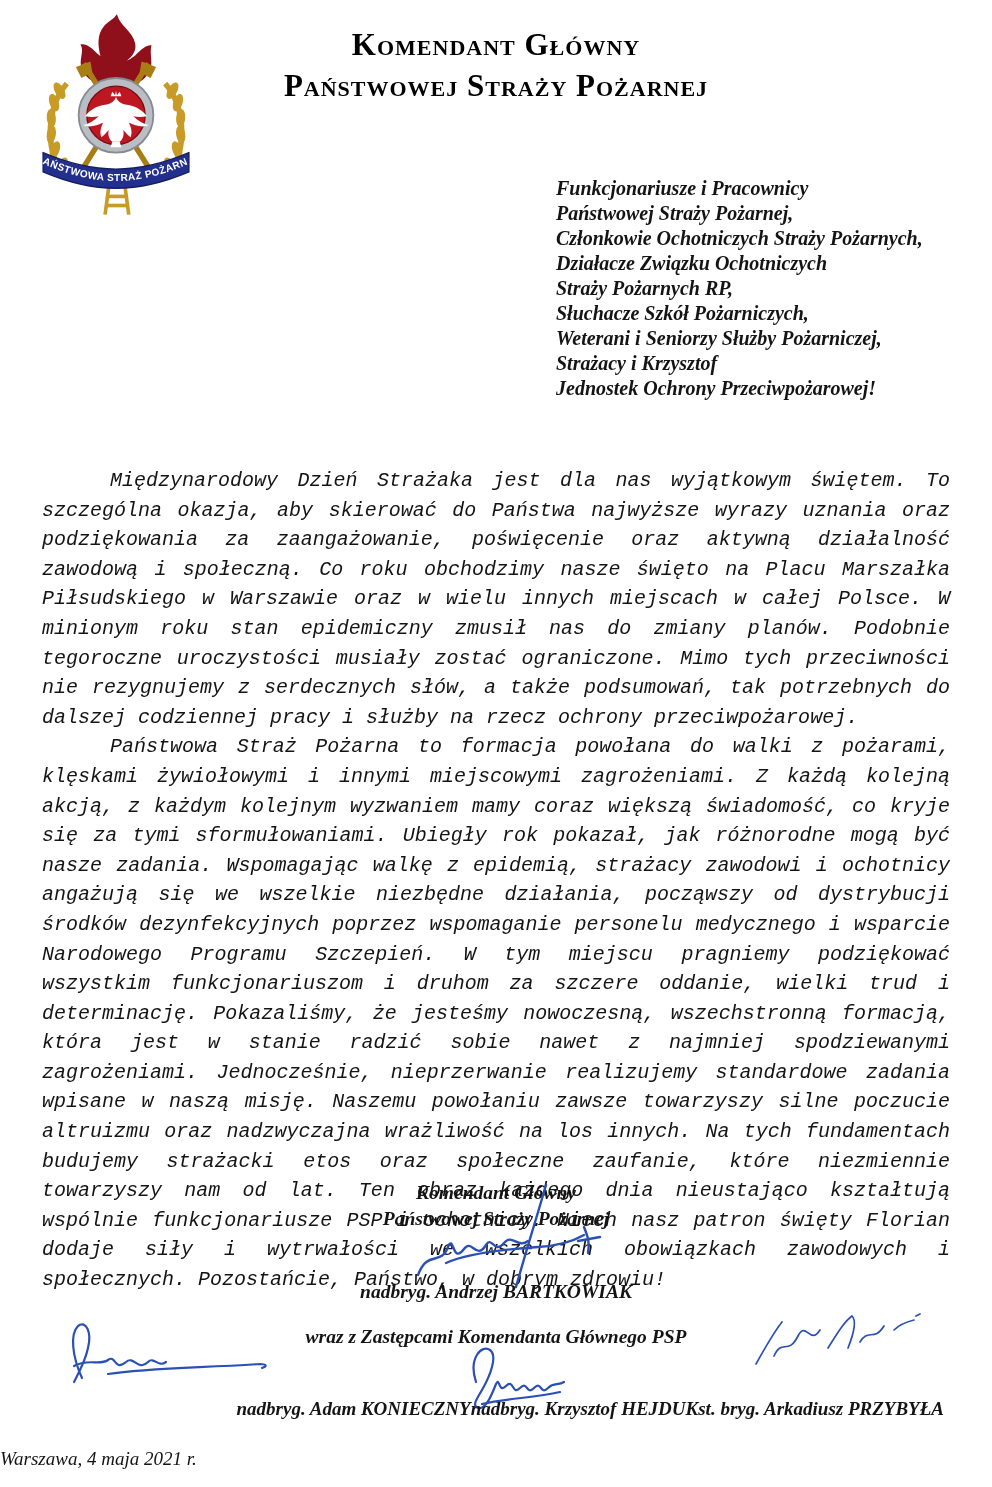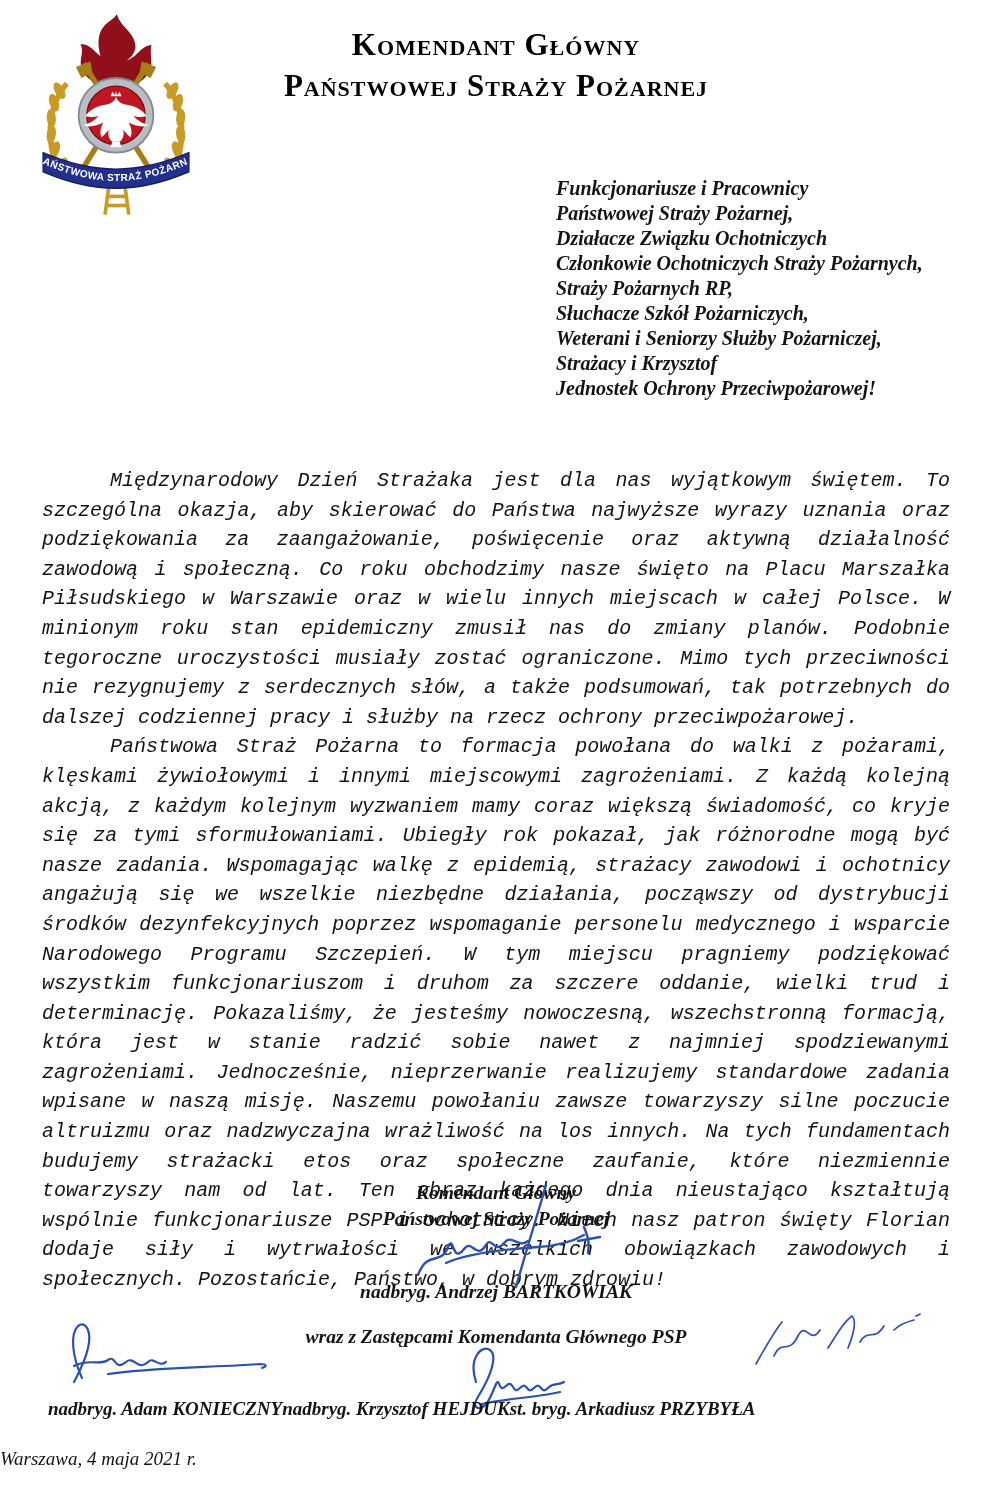--- a/index.html
+++ b/index.html
@@ -52,21 +52,21 @@
   }
   .sign-block .sig-name { margin-top:47px; }
   .deputies-heading {
     position:absolute; left:0; top:1326px; width:100%;
     text-align:center;
     font-weight:700; font-style:italic;
     font-size:19.5px;
   }
   .deputies {
     position:absolute; left:0; top:1398px; width:100%;
-    display:flex; justify-content:flex-start;
+    display:flex; justify-content:flex-end;
     padding:0 48px;
     font-weight:700; font-style:italic;
     font-size:19px;
   }
   .place-date {
     position:absolute; left:0; top:1448px; width:100%;
     font-style:italic;
     font-size:19px;
   }
   
@@ -138,22 +138,22 @@
   </svg>
 
   <div class="letter-title">
     <div>Komendant Główny</div>
     <div>Państwowej Straży Pożarnej</div>
   </div>
 
   <div class="addressee">
     <div>Funkcjonariusze i Pracownicy</div>
     <div>Państwowej Straży Pożarnej,</div>
+    <div>Członkowie Ochotniczych Straży Pożarnych,</div>
     <div>Działacze Związku Ochotniczych</div>
-    <div>Członkowie Ochotniczych Straży Pożarnych,</div>
     <div>Straży Pożarnych RP,</div>
     <div>Słuchacze Szkół Pożarniczych,</div>
     <div>Weterani i Seniorzy Służby Pożarniczej,</div>
     <div>Strażacy i Krzysztof</div>
     <div>Jednostek Ochrony Przeciwpożarowej!</div>
   </div>
 
   <div class="body-text">
     <p>Międzynarodowy Dzień Strażaka jest dla nas wyjątkowym świętem. To szczególna okazja, aby skierować do Państwa najwyższe wyrazy uznania oraz podziękowania za zaangażowanie, poświęcenie oraz aktywną działalność zawodową i społeczną. Co roku obchodzimy nasze święto na Placu Marszałka Piłsudskiego w Warszawie oraz w wielu innych miejscach w całej Polsce. W minionym roku stan epidemiczny zmusił nas do zmiany planów. Podobnie tegoroczne uroczystości musiały zostać ograniczone. Mimo tych przeciwności nie rezygnujemy z serdecznych słów, a także podsumowań, tak potrzebnych do dalszej codziennej pracy i służby na rzecz ochrony przeciwpożarowej.</p>
     <p>Państwowa Straż Pożarna to formacja powołana do walki z pożarami, klęskami żywiołowymi i innymi miejscowymi zagrożeniami. Z każdą kolejną akcją, z każdym kolejnym wyzwaniem mamy coraz większą świadomość, co kryje się za tymi sformułowaniami. Ubiegły rok pokazał, jak różnorodne mogą być nasze zadania. Wspomagając walkę z epidemią, strażacy zawodowi i ochotnicy angażują się we wszelkie niezbędne działania, począwszy od dystrybucji środków dezynfekcyjnych poprzez wspomaganie personelu medycznego i wsparcie Narodowego Programu Szczepień. W tym miejscu pragniemy podziękować wszystkim funkcjonariuszom i druhom za szczere oddanie, wielki trud i determinację. Pokazaliśmy, że jesteśmy nowoczesną, wszechstronną formacją, która jest w stanie radzić sobie nawet z najmniej spodziewanymi zagrożeniami. Jednocześnie, nieprzerwanie realizujemy standardowe zadania wpisane w naszą misję. Naszemu powołaniu zawsze towarzyszy silne poczucie altruizmu oraz nadzwyczajna wrażliwość na los innych. Na tych fundamentach budujemy strażacki etos oraz społeczne zaufanie, które niezmiennie towarzyszy nam od lat. Ten obraz każdego dnia nieustająco kształtują wspólnie funkcjonariusze PSP i ochotnicy. Niech nasz patron święty Florian dodaje siły i wytrwałości we wszelkich obowiązkach zawodowych i społecznych. Pozostańcie, Państwo, w dobrym zdrowiu!</p>

